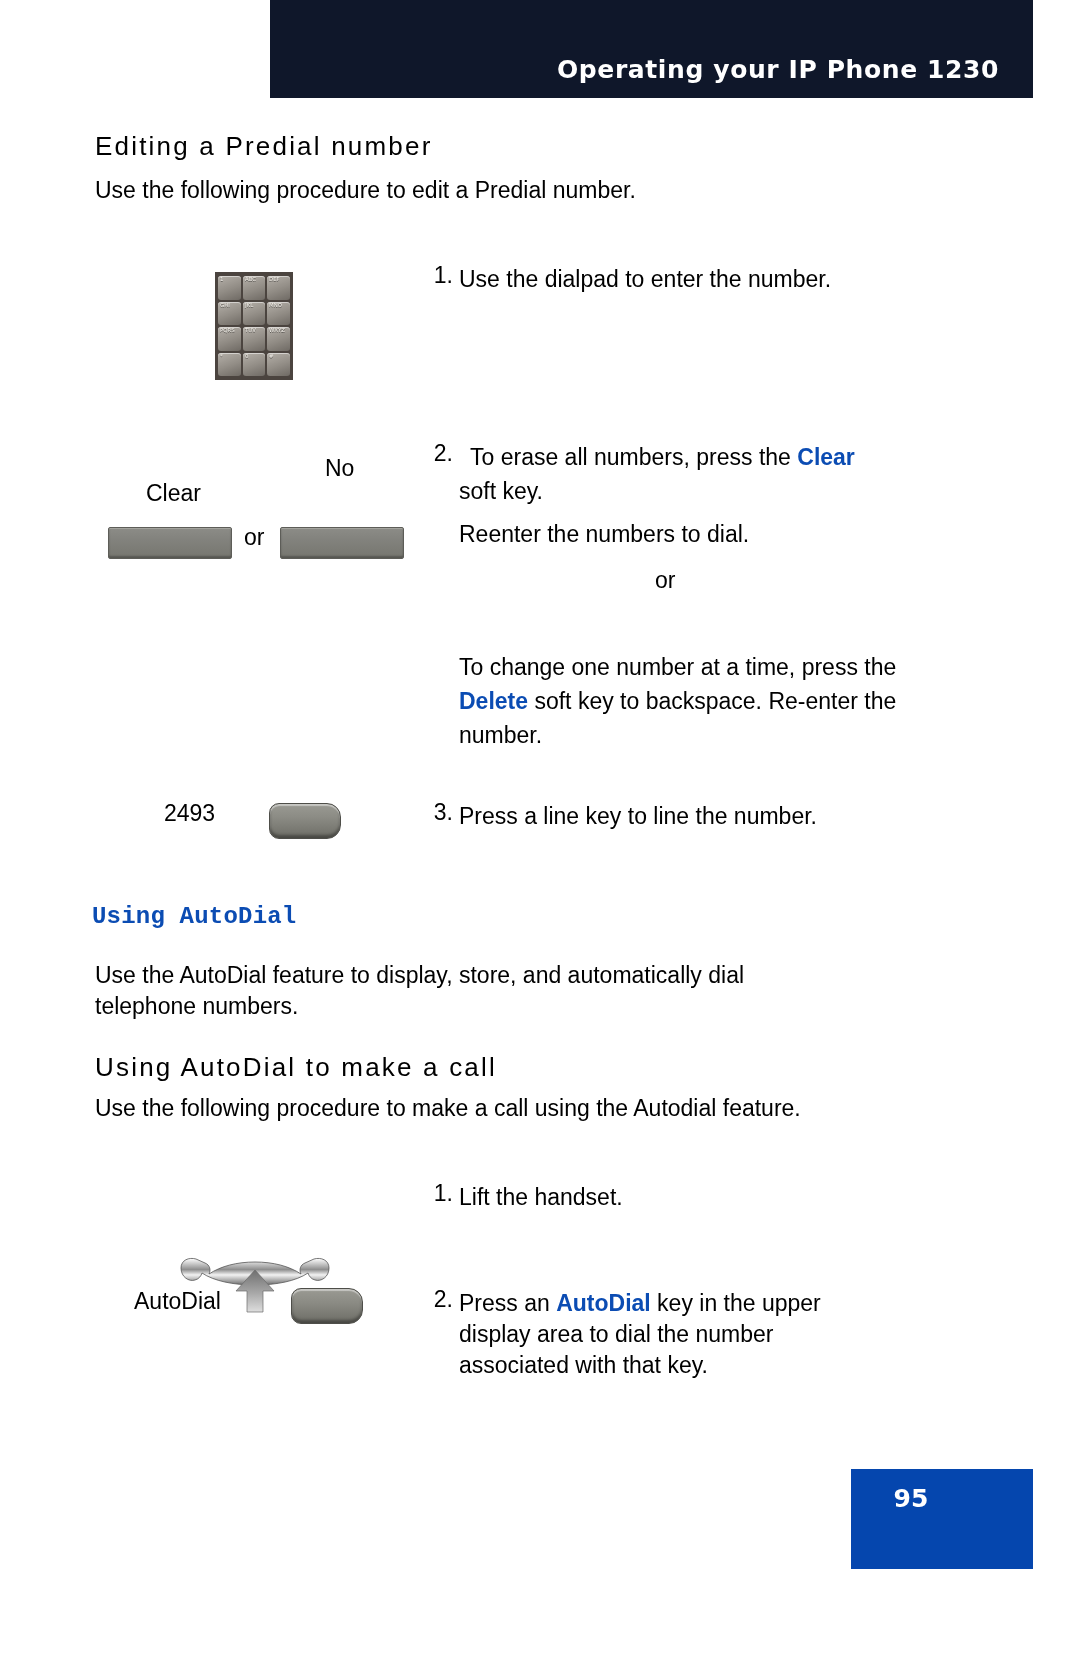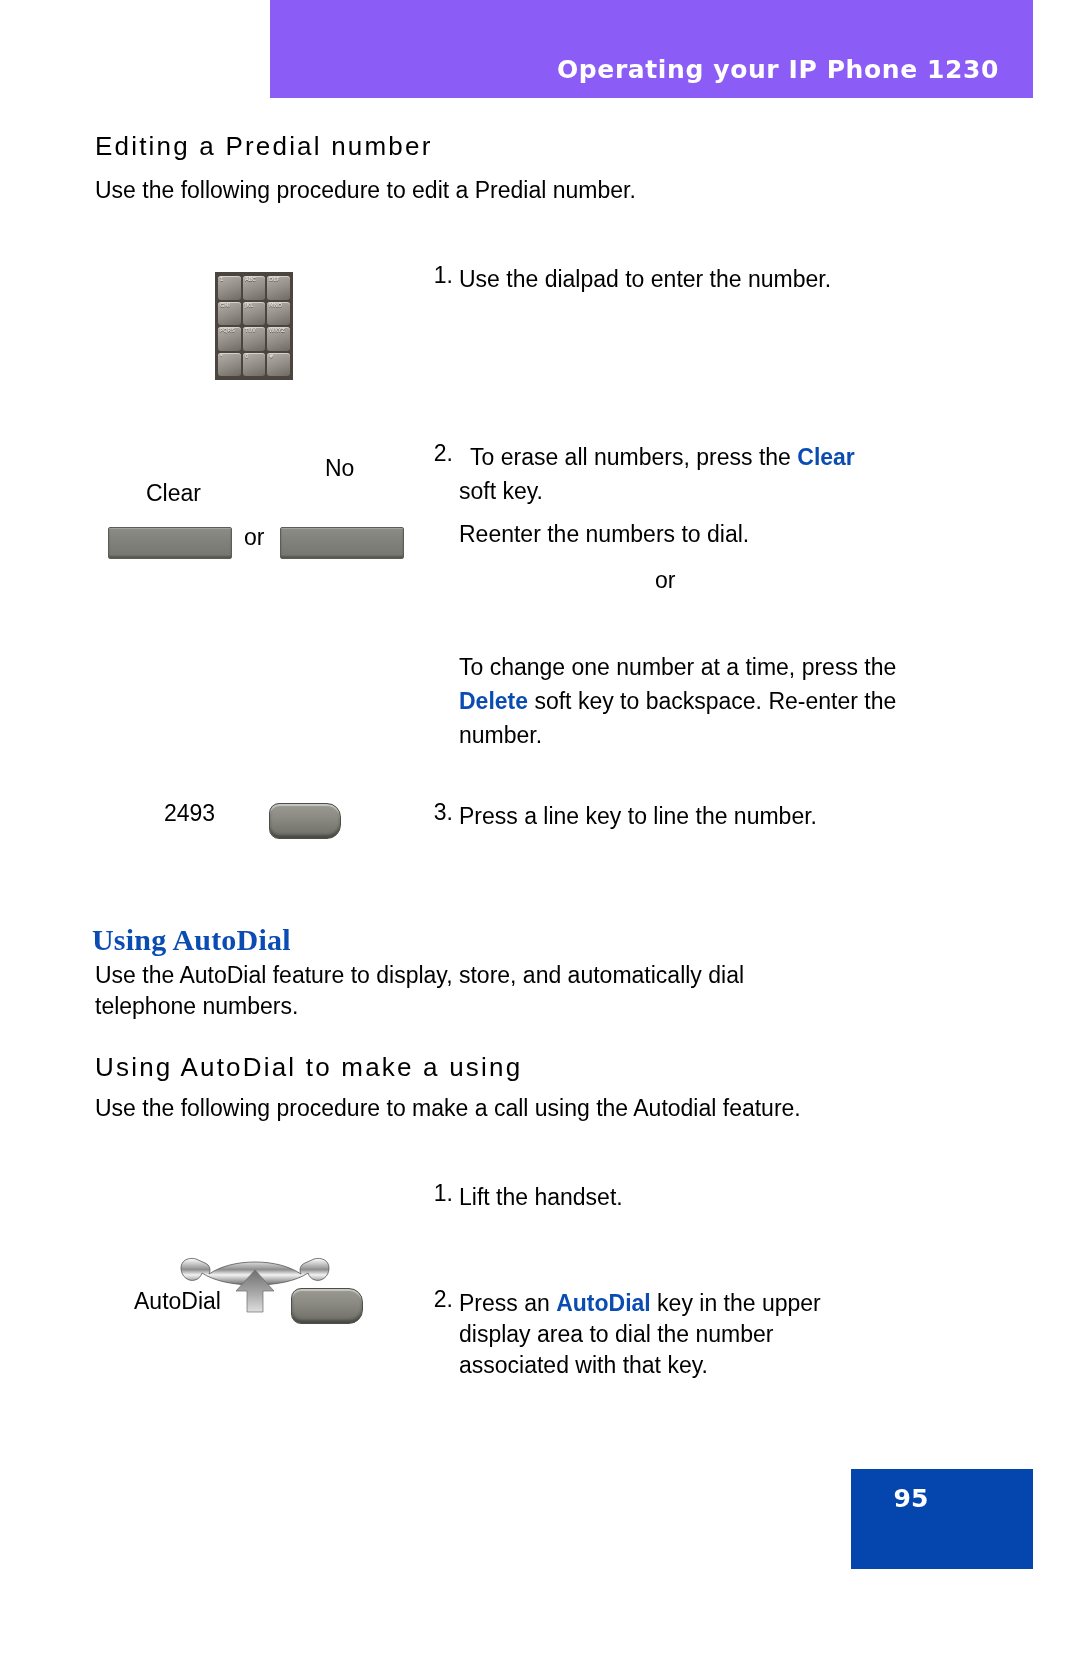--- a/index.html
+++ b/index.html
@@ -16,21 +16,21 @@
     overflow: hidden;
   }
 
   
   .header-banner {
     position: absolute;
     left: 270px;
     top: 0;
     width: 763px;
     height: 98px;
-    background: #8b5cf6;
+    background: #0f172a;
   }
   .header-title {
     position: absolute;
     right: 34px;
     bottom: 14px;
     color: #ffffff;
     font-size: 25px;
     font-weight: bold;
     letter-spacing: 0.6px;
     font-family: "DejaVu Sans", sans-serif;
@@ -40,27 +40,26 @@
   .h2-section {
     position: absolute;
     font-size: 26px;
     font-weight: normal;
     letter-spacing: 2.2px;
     color: #000;
     white-space: nowrap;
   }
   .h1-blue {
     position: absolute;
-    font-size: 30px;
+    font-size: 24px;
     font-weight: bold;
     color: #0b4cb3;
     letter-spacing: 0.2px;
-    font-family: Liberation Serif, serif;
-    white-space: nowrap;
-    margin-top: 20px;
+    font-family: Liberation Mono, monospace;
+    white-space: nowrap;
   }
   .body-text {
     position: absolute;
     font-size: 23px;
     line-height: 31px;
     color: #000;
   }
   .step-num {
     position: absolute;
     font-size: 23px;
@@ -250,21 +249,21 @@
 <div class="linekey" style="left:269px; top:803px;"></div>
 
 <div class="step-num" style="left:413px; top:799px;">3.</div>
 <div class="step-body" style="left:459px; top:799px; width:470px;">Press a line key to line the number.</div>
 
 <div class="h1-blue" style="left:92px; top:903px;">Using AutoDial</div>
 
 <div class="body-text" style="left:95px; top:960px; width:840px;">Use the AutoDial feature to display, store, and automatically dial</div>
 <div class="body-text" style="left:95px; top:991px; width:840px;">telephone numbers.</div>
 
-<div class="h2-section" style="left:95px; top:1052px;">Using AutoDial to make a using</div>
+<div class="h2-section" style="left:95px; top:1052px;">Using AutoDial to make a call</div>
 <div class="body-text" style="left:95px; top:1093px; width:840px;">Use the following procedure to make a call using the Autodial feature.</div>
 
 <svg class="handset" viewBox="0 0 160 70">
   <defs>
     <linearGradient id="hsGrad" x1="0" y1="0" x2="0" y2="1">
       <stop offset="0%" stop-color="#ffffff"></stop>
       <stop offset="18%" stop-color="#cfcfcf"></stop>
       <stop offset="42%" stop-color="#8e8e8e"></stop>
       <stop offset="62%" stop-color="#f2f2f2"></stop>
       <stop offset="100%" stop-color="#6b6b6b"></stop>

